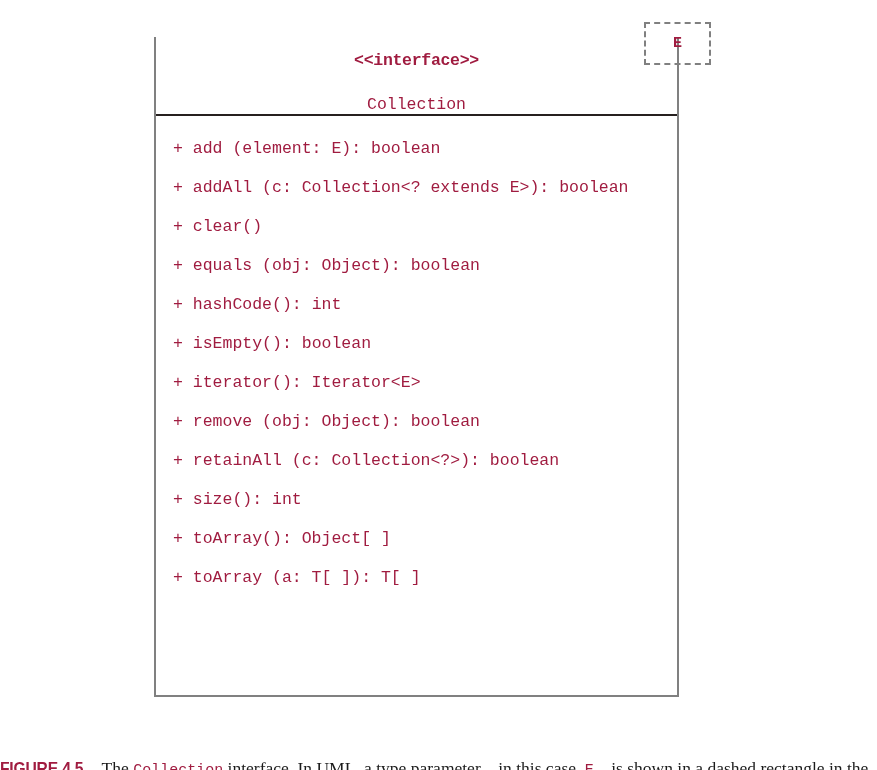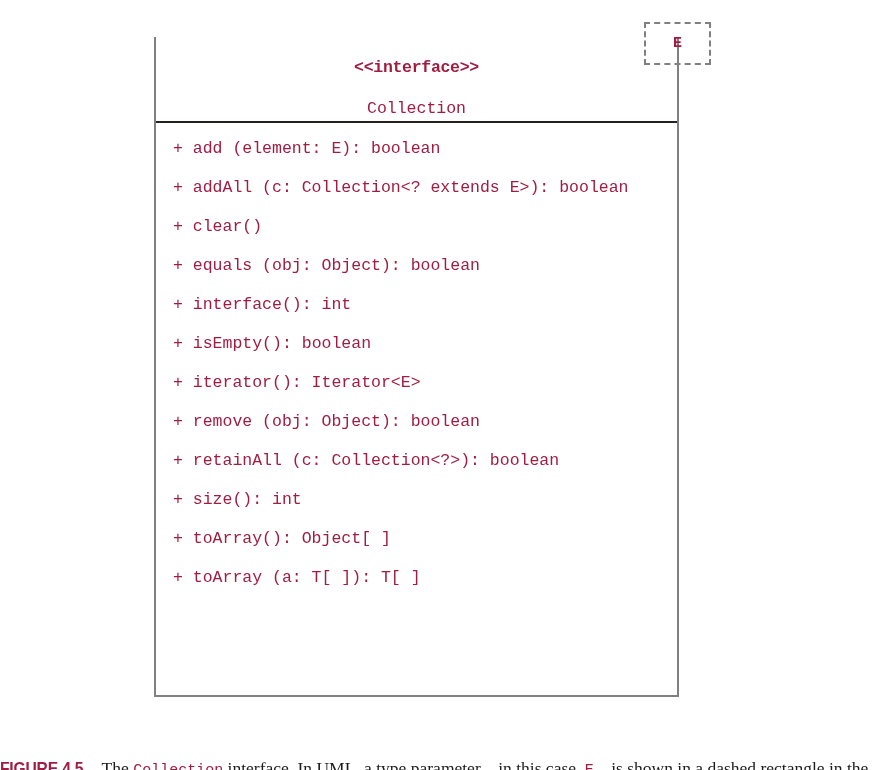--- a/index.html
+++ b/index.html
@@ -43,29 +43,29 @@
     left: 154px;
     top: 37px;
     width: 492px;
     height: 2px;
     background: #808080;
   }
 
   .uml-header {
     position: absolute;
     left: 0;
-    top: 9px;
+    top: 2px;
     width: 100%;
     height: 77px;
     box-sizing: border-box;
     border-bottom: 2px solid #26201f;
     display: flex;
     flex-direction: column;
     align-items: center;
-    justify-content: flex-start;
+    justify-content: space-between;
   }
 
   .uml-stereotype {
     font-family: "Liberation Mono", "DejaVu Sans Mono", monospace;
     font-weight: bold;
     font-size: 16.5px;
     color: #a01c40;
     letter-spacing: -0.3px;
     margin-top: 12px;
   }
@@ -161,21 +161,21 @@
     <div class="uml-header">
       <div class="uml-stereotype">&lt;&lt;interface&gt;&gt;</div>
       <div class="uml-name">Collection</div>
     </div>
 
     <div class="uml-members">
       <div class="uml-row"><span>+ add (element: E): </span><b>boolean</b></div>
       <div class="uml-row"><span>+ addAll (c: Collection&lt;? </span><b>extends</b><span> E&gt;): </span><b>boolean</b></div>
       <div class="uml-row"><span>+ clear()</span></div>
       <div class="uml-row"><span>+ equals (obj: Object): </span><b>boolean</b></div>
-      <div class="uml-row"><span>+ interface(): </span><b>int</b></div>
+      <div class="uml-row"><span>+ hashCode(): </span><b>int</b></div>
       <div class="uml-row"><span>+ isEmpty(): </span><b>boolean</b></div>
       <div class="uml-row"><span>+ iterator(): Iterator&lt;E&gt;</span></div>
       <div class="uml-row"><span>+ remove (obj: Object): </span><b>boolean</b></div>
       <div class="uml-row"><span>+ retainAll (c: Collection&lt;?&gt;): </span><b>boolean</b></div>
       <div class="uml-row"><span>+ size(): </span><b>int</b></div>
       <div class="uml-row"><span>+ toArray(): Object[ ]</span></div>
       <div class="uml-row"><span>+ toArray (a: T[ ]): T[ ]</span></div>
     </div>
 
   </div>

